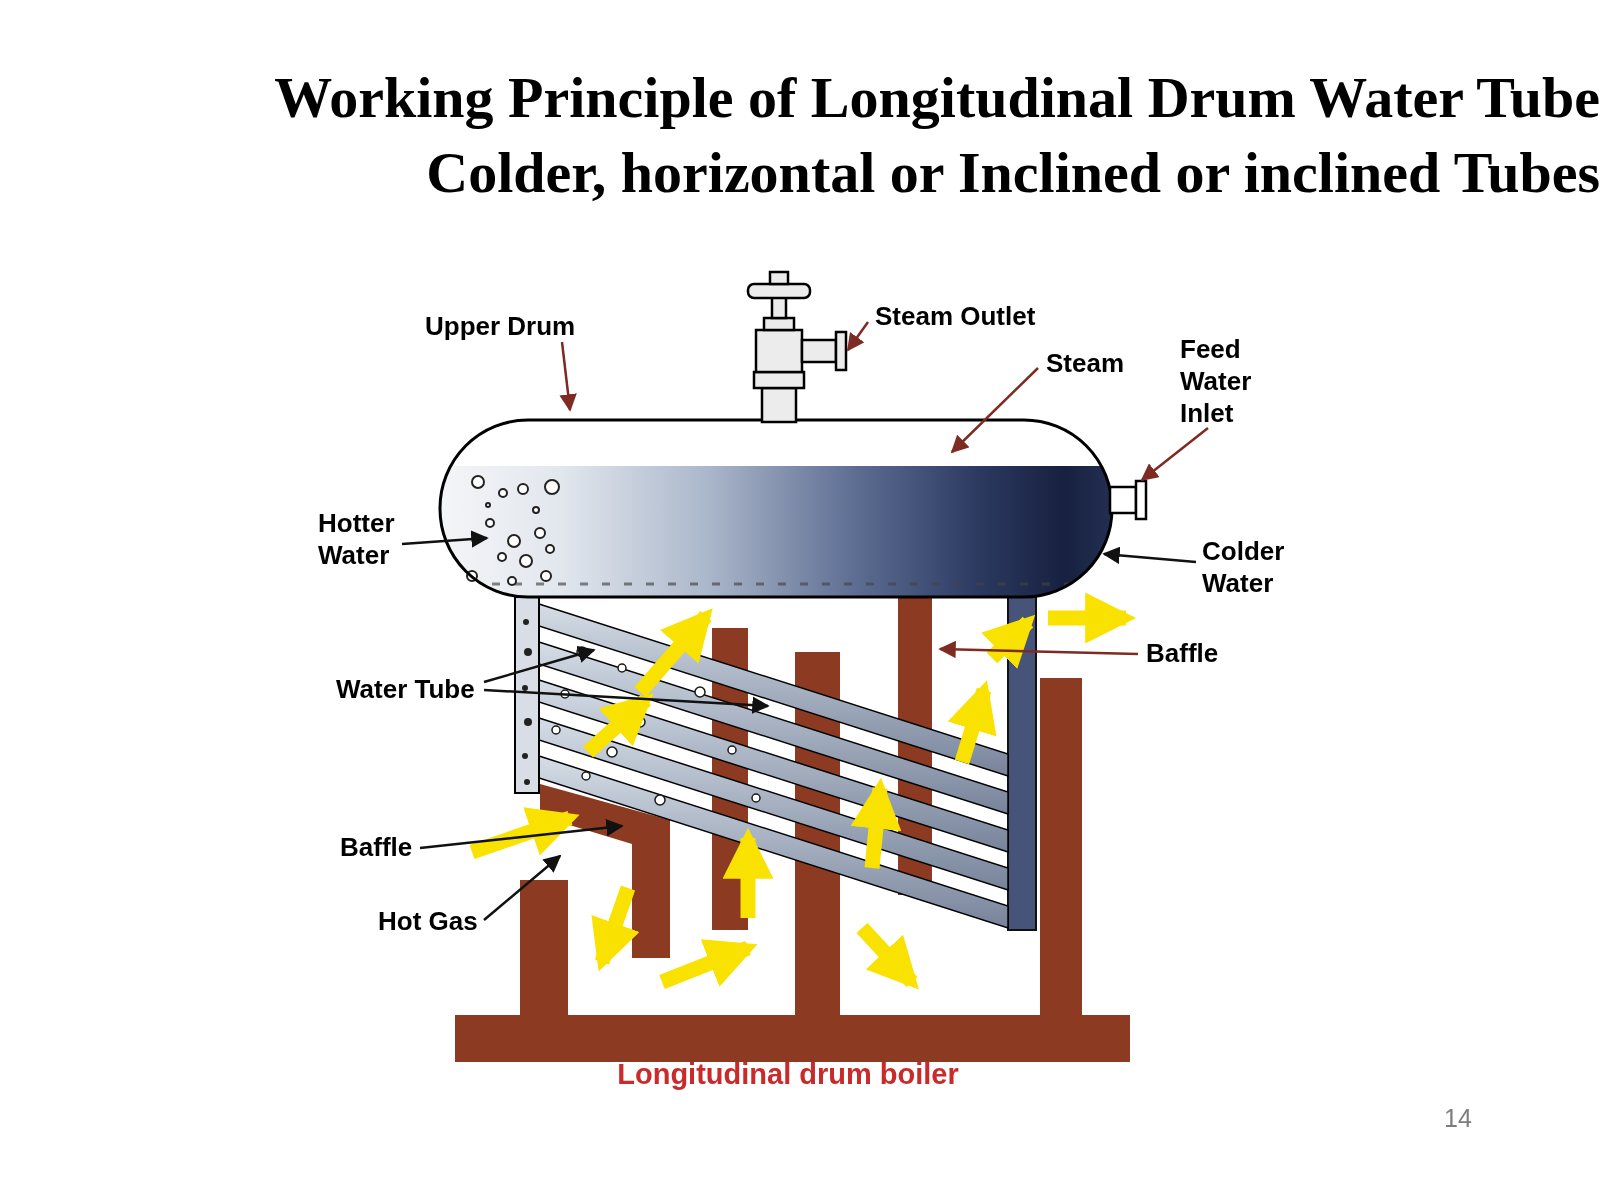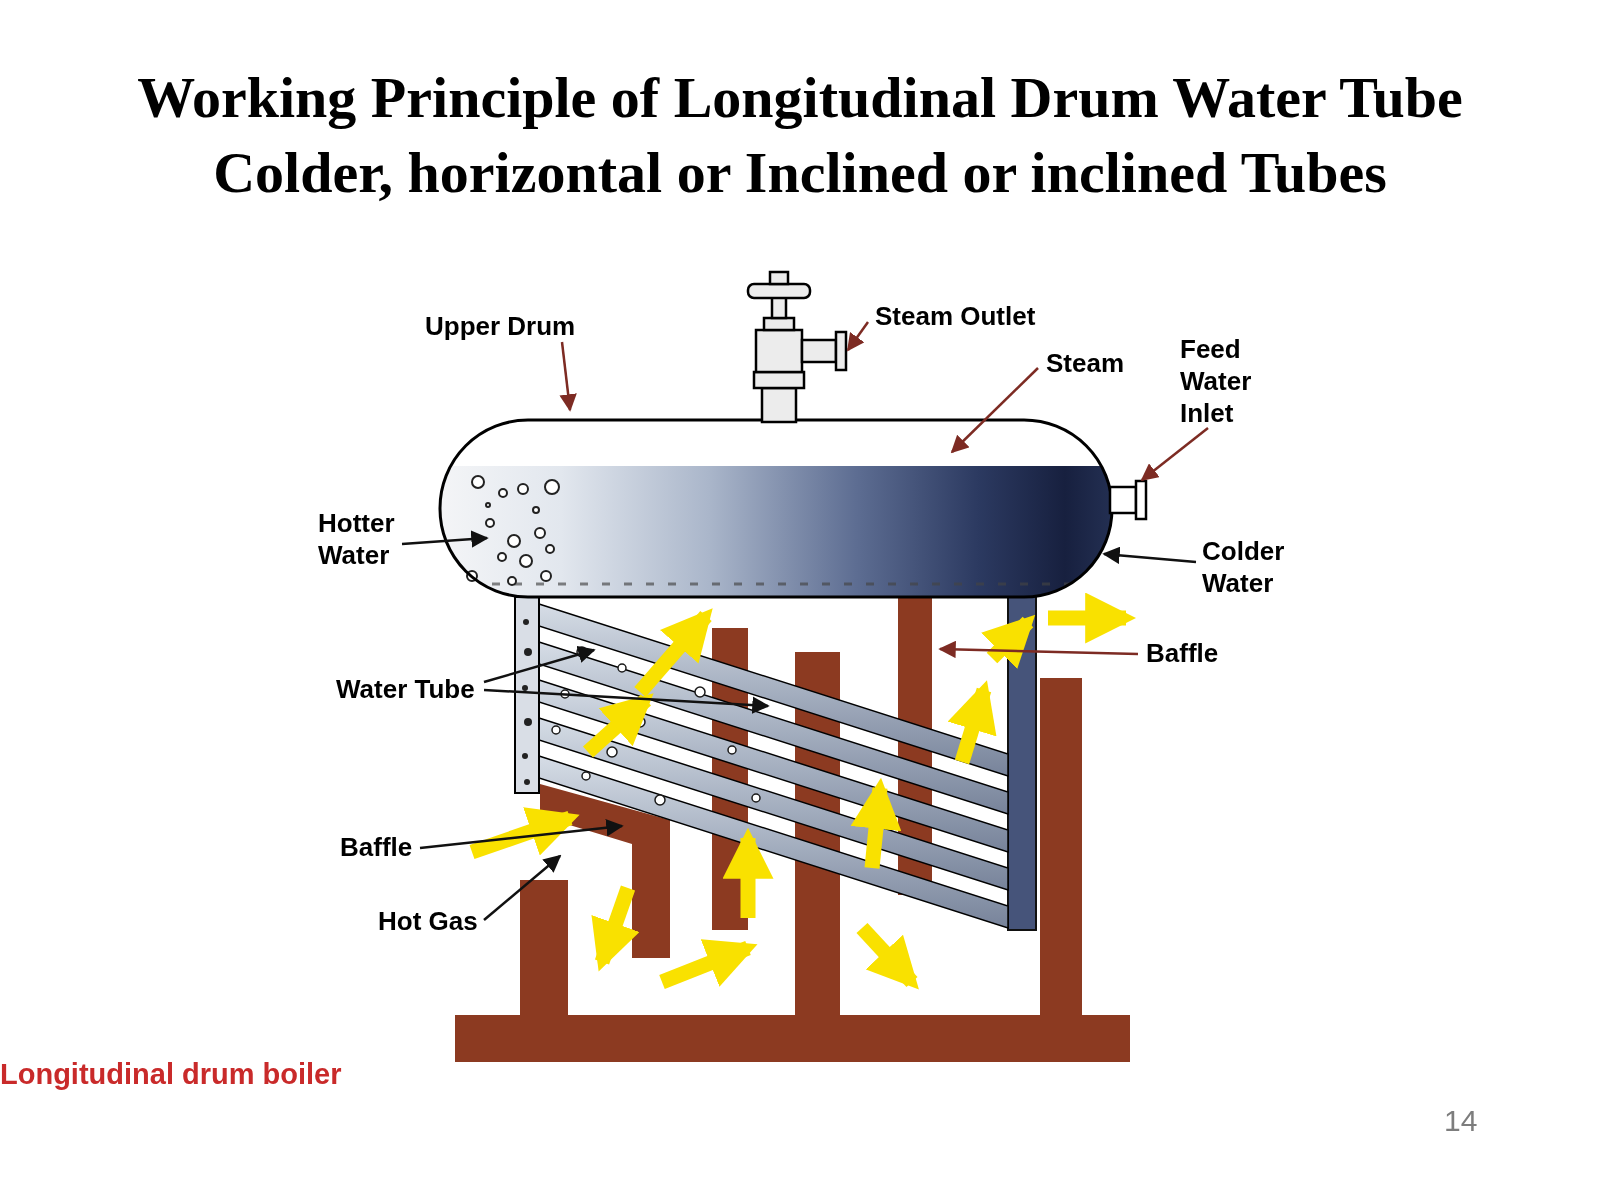--- a/index.html
+++ b/index.html
@@ -1,25 +1,25 @@
 <!DOCTYPE html>
 <html><head>
 <meta charset="utf-8">
 <style>
   html,body{margin:0;padding:0;background:#ffffff;}
   .slide{position:relative;width:1600px;height:1200px;background:#ffffff;overflow:hidden;
          font-family:"Liberation Sans",sans-serif;}
-  .title{position:absolute;top:60px;left:0;width:100%;text-align:center;
+  .title{position:absolute;top:60px;left:0;width:100%;text-align:right;
          font-family:"Liberation Serif",serif;font-weight:700;font-size:58px;
          line-height:1.30;color:#000000;}
   .diagram-svg{position:absolute;left:0;top:0;width:1600px;height:1200px;}
   .lbl{font-family:"Liberation Sans",sans-serif;font-weight:700;font-size:26px;fill:#000000;}
-  .caption{position:absolute;top:1058px;left:0;width:1576px;text-align:left;
+  .caption{position:absolute;top:1058px;left:0;width:1576px;text-align:center;
            font-weight:700;font-size:29px;color:#C92A2A;}
-  .page-number{position:absolute;top:1104px;left:1444px;font-size:30px;color:#7d7d7d;}
+  .page-number{position:absolute;top:1104px;left:1444px;font-size:25px;color:#7d7d7d;}
 </style>
 </head>
 <body>
 
 <div class="slide">
 
   <div class="title">
     <div>Working Principle of Longitudinal Drum Water Tube</div>
     <div>Colder, horizontal or Inclined or inclined Tubes</div>
   </div>

